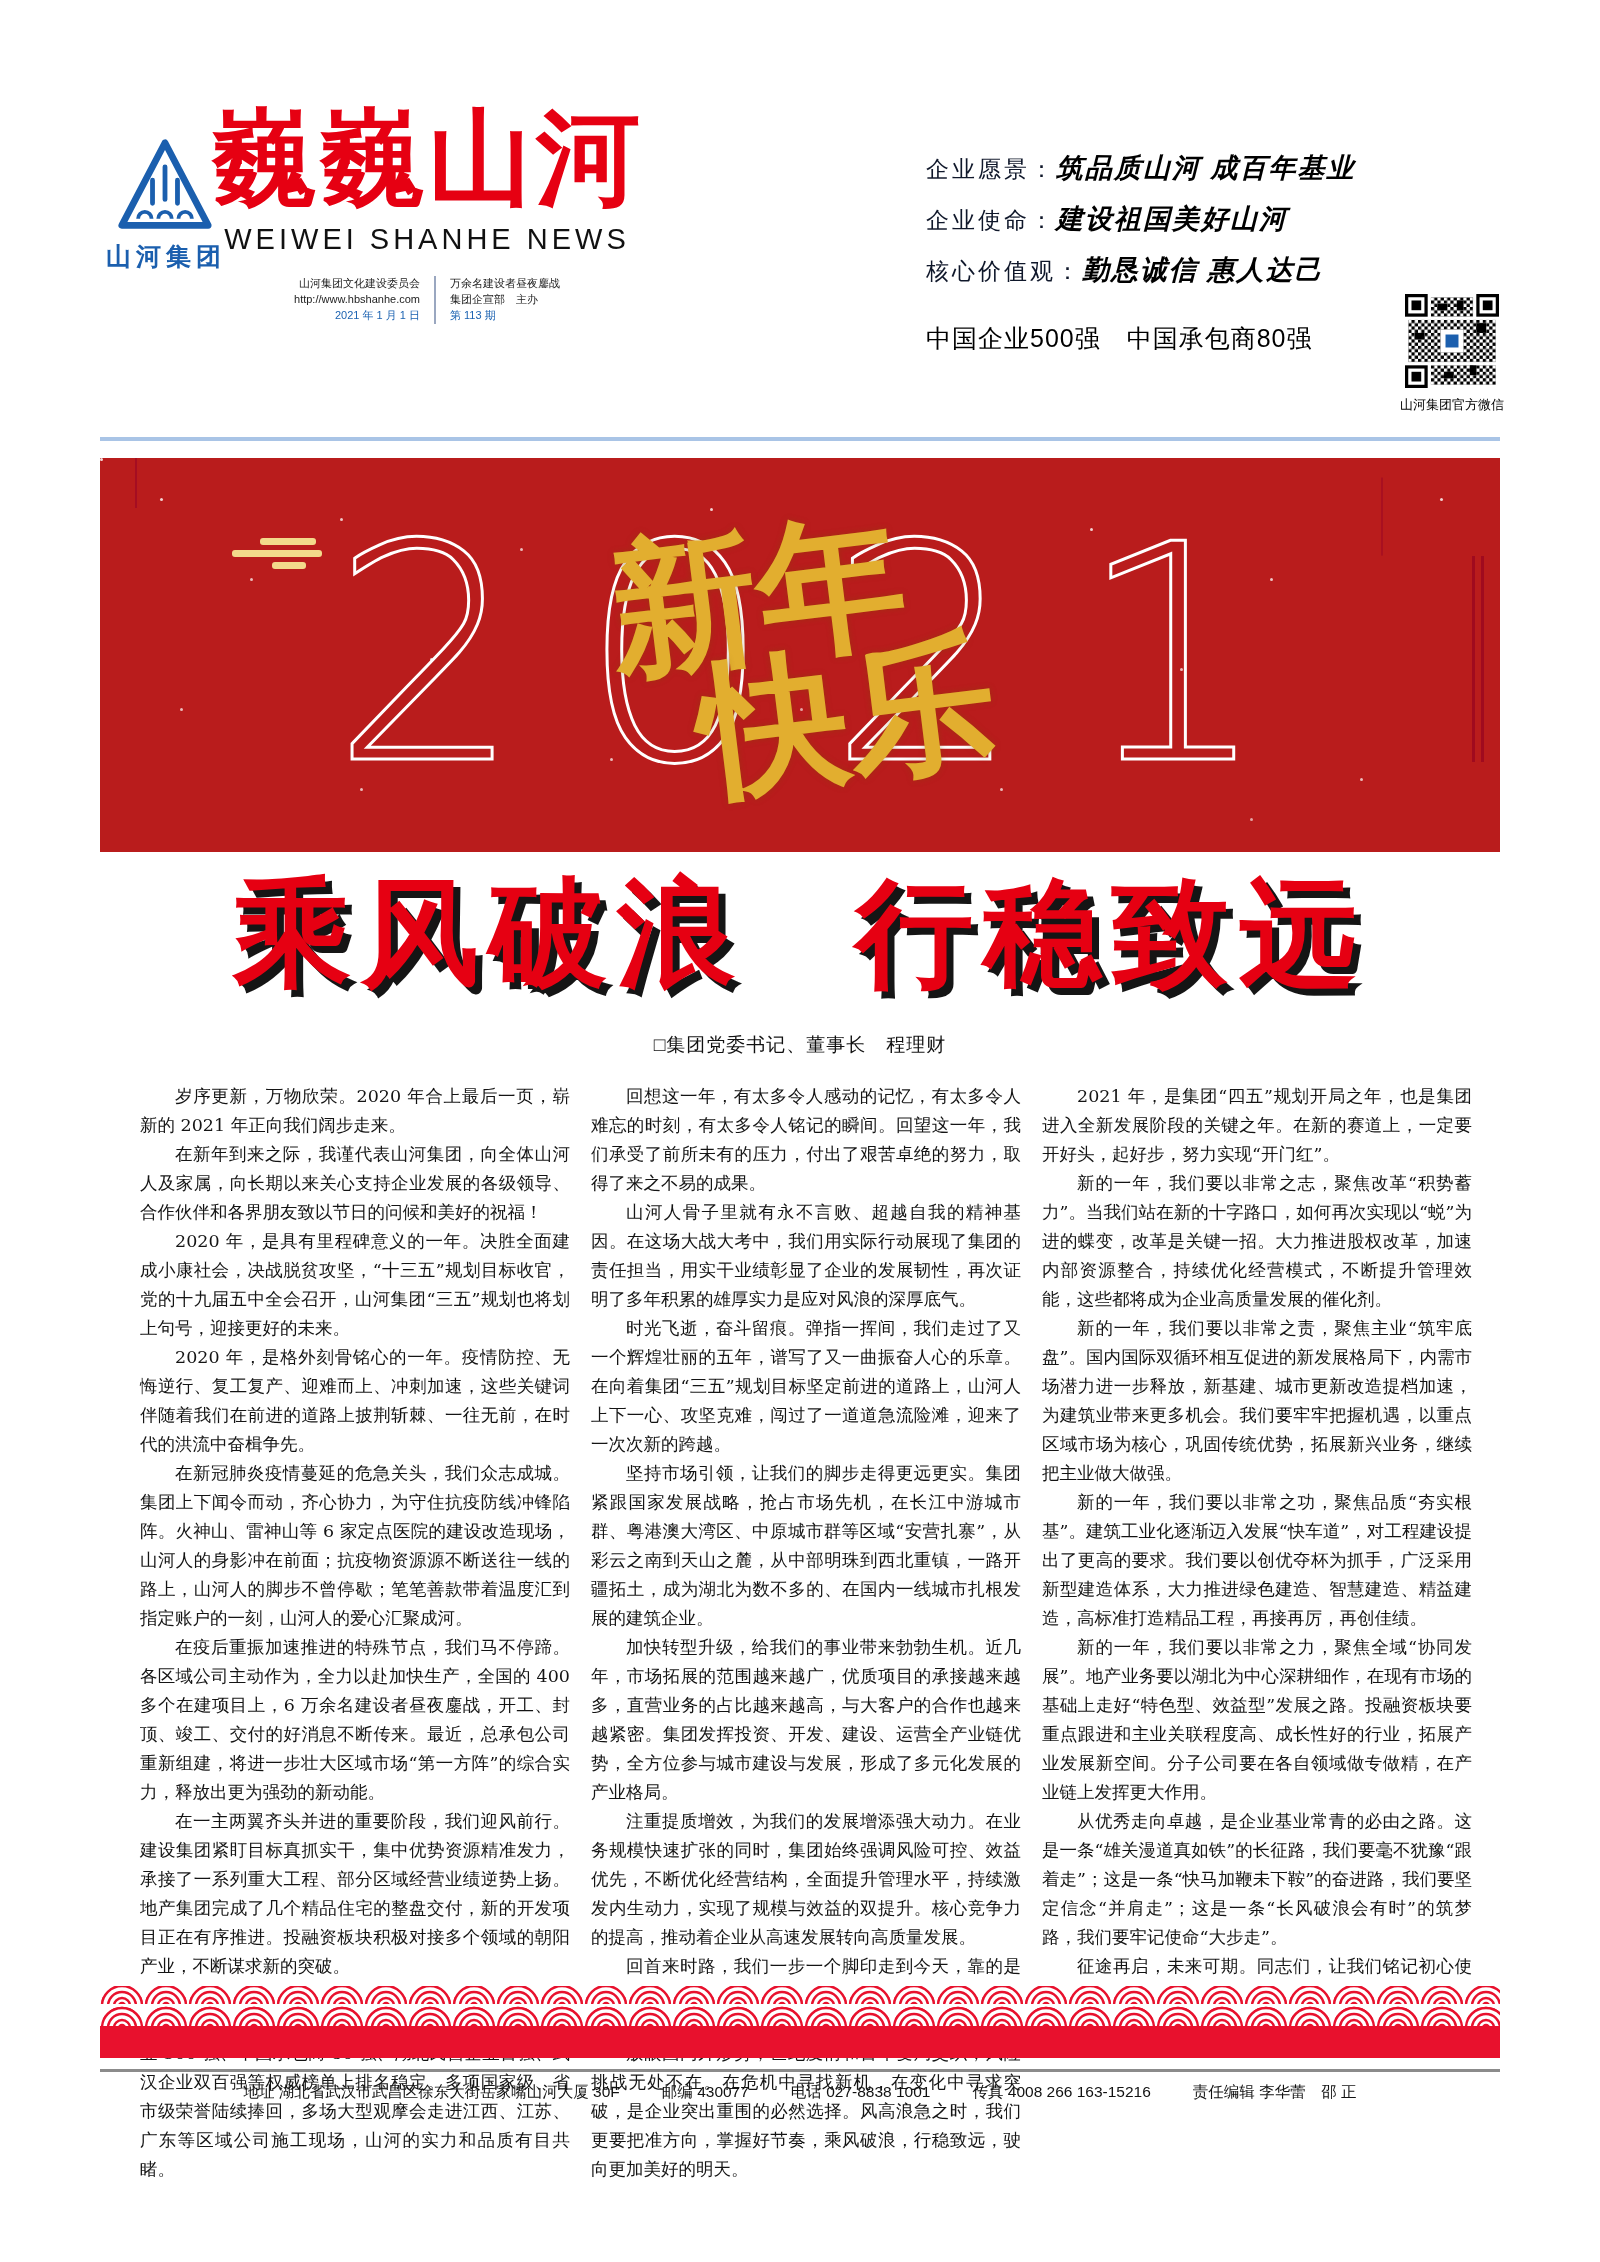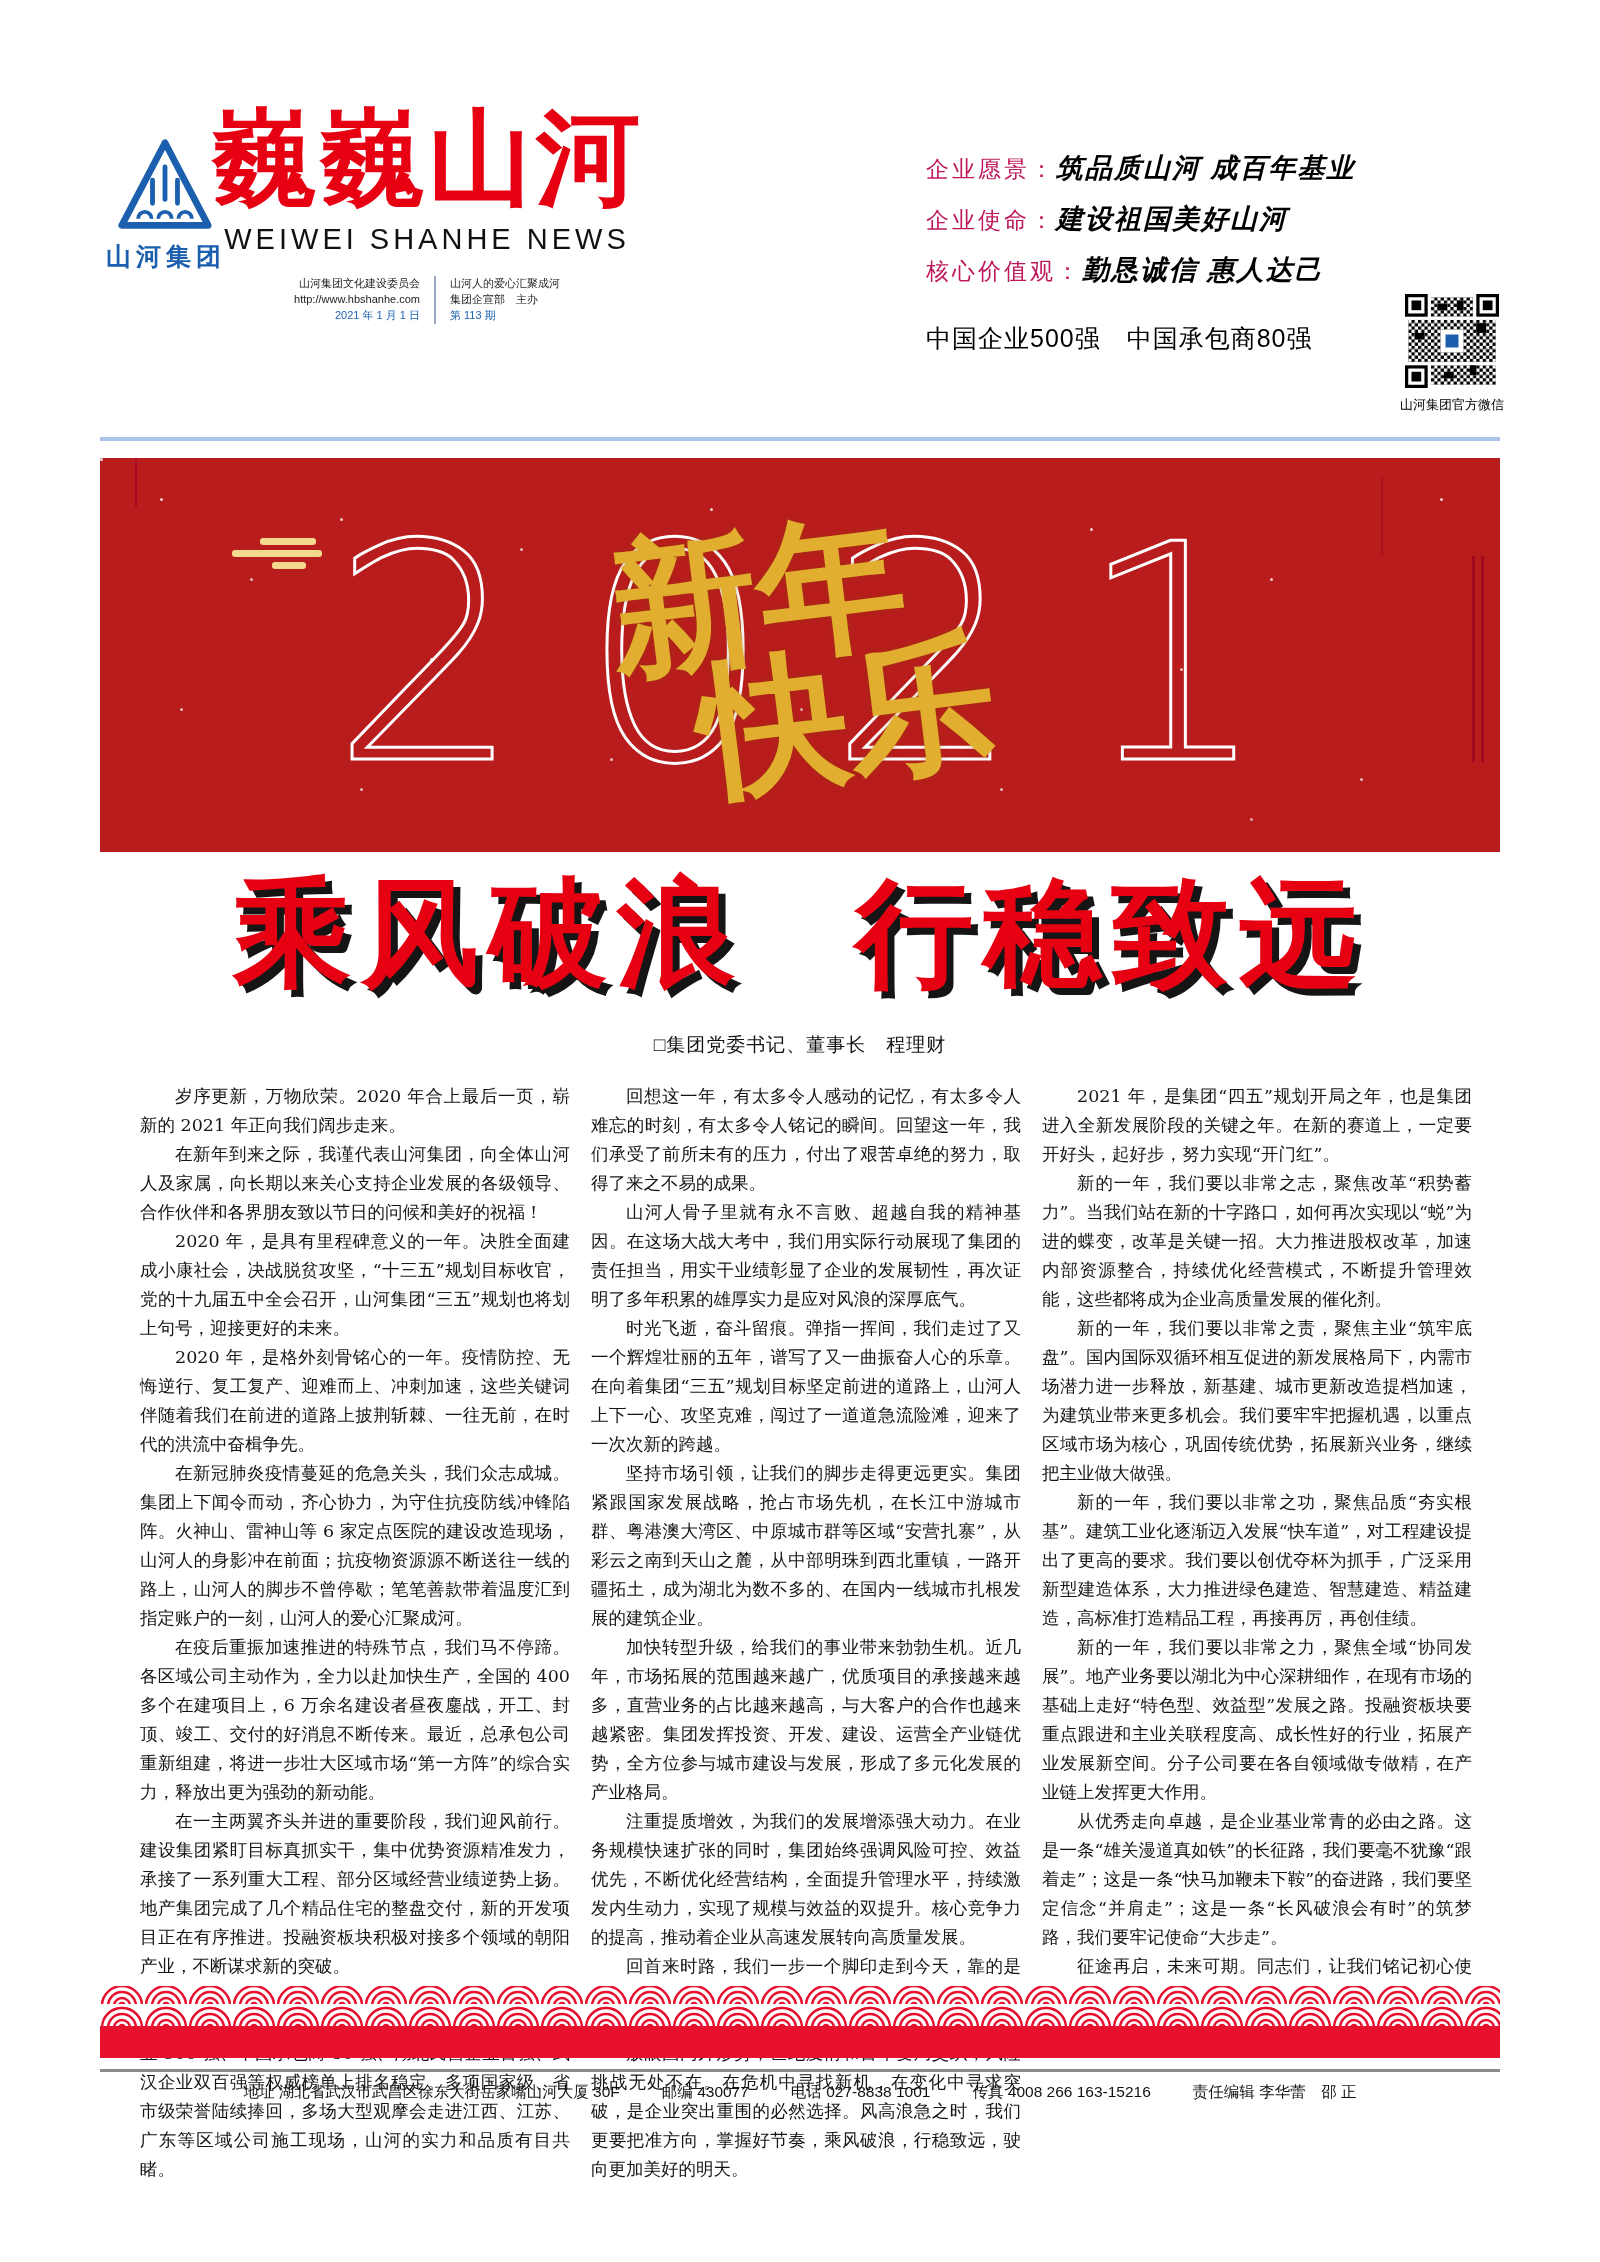--- a/index.html
+++ b/index.html
@@ -17,21 +17,21 @@
   .paper-title { font-size:104px; line-height:1.2; color:#e60012; font-weight:bold;
                  font-family:"DejaVu Serif", serif; letter-spacing:4px; white-space:nowrap; }
   .paper-title-en { margin-top:2px; font-size:29px; letter-spacing:4px; color:#111; white-space:nowrap; }
   .pub-info { margin-top:20px; display:flex; justify-content:center; font-size:11px; color:#222; }
   .pub-left { text-align:right; line-height:1.45; }
   .pub-divider { width:0; border-left:2px solid #9aa7c0; margin:0 14px; }
   .pub-right { text-align:left; line-height:1.45; }
   .blue-text { color:#1b62b1; }
   .slogans { position:absolute; left:826px; top:40px; width:470px; }
   .slogan-row { display:flex; align-items:baseline; margin-bottom:15px; white-space:nowrap; }
-  .slogan-label { font-size:23px; letter-spacing:3px; color:#be185d; }
+  .slogan-label { font-size:23px; letter-spacing:3px; color:#0f172a; }
   .slogan-value { font-size:27px; font-weight:bold; font-style:italic; color:#000;
                   font-family:Liberation Sans, sans-serif; letter-spacing:2px; }
   .honors { margin-top:34px; font-size:25px; color:#000; letter-spacing:1px; white-space:nowrap; }
   .qr-block { position:absolute; right:-4px; top:184px; width:104px; text-align:center; }
   .qr-caption { margin-top:4px; font-size:13px; color:#000; white-space:nowrap; }
   .masthead-rule { position:absolute; left:100px; top:437px; width:1400px; height:4px; background:#a9c4e6; }
 
   
   .banner { position:absolute; left:100px; top:458px; width:1400px; height:394px;
             background:#b91c1c; overflow:hidden; }
@@ -117,21 +117,21 @@
       <div class="paper-title">巍巍山河</div>
       <div class="paper-title-en">WEIWEI SHANHE NEWS</div>
       <div class="pub-info">
         <div class="pub-left">
           <div>山河集团文化建设委员会</div>
           <div class="blue-text" style="color:#222">http://www.hbshanhe.com</div>
           <div class="blue-text">2021 年 1 月 1 日</div>
         </div>
         <div class="pub-divider"></div>
         <div class="pub-right">
-          <div>山河人的爱心汇聚成河</div>
+          <div>万余名建设者昼夜鏖战</div>
           <div>集团企宣部　主办</div>
           <div class="blue-text">第 113 期</div>
         </div>
       </div>
     </div>
 
     <div class="slogans">
       <div class="slogan-row">
         <span class="slogan-label">企业愿景：</span>
         <span class="slogan-value">筑品质山河  成百年基业</span>

